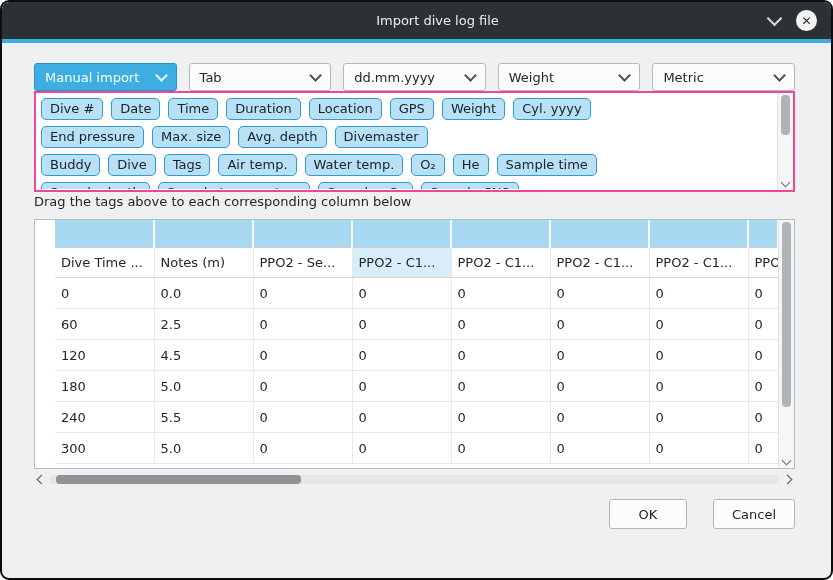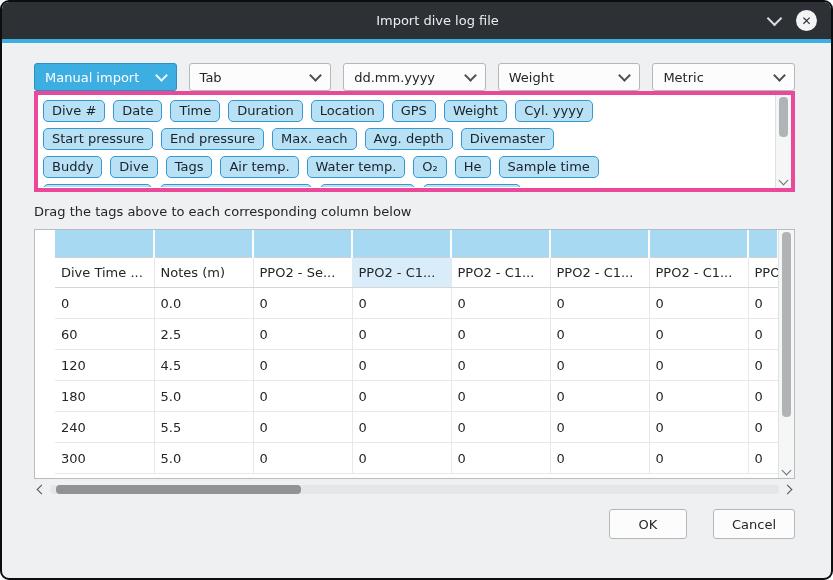--- a/index.html
+++ b/index.html
@@ -19,21 +19,21 @@
   .accent-line{height:4px;background:#3daee2;flex:none;}
   
   .content{flex:1;padding:20px 36px 14px 32px;display:flex;flex-direction:column;min-height:0;}
   
   .combo-row{display:flex;gap:12px;flex:none;}
   .combo{flex:1;height:28px;box-sizing:border-box;background:#fcfcfc;border:1px solid #b4b8ba;border-radius:3px;display:flex;align-items:center;justify-content:space-between;padding:0 10px;}
   .combo .chev-small{width:7px;height:7px;border-right:2px solid #4d5154;border-bottom:2px solid #4d5154;transform:rotate(45deg);margin-top:-4px;flex:none;}
   .combo.active{background:#3daee2;border-color:#2b90c4;color:#fff;}
   .combo.active .chev-small{border-color:#eaf6fc;}
   
-  .tagbox{position:relative;height:101px;background:#fff;border:4px solid #ec4899;margin-bottom:10px;flex:none;box-sizing:border-box;}
+  .tagbox{position:relative;height:101px;background:#fff;border:2px solid #ec4899;flex:none;box-sizing:border-box;}
   .tag-rows{position:absolute;left:5px;right:20px;top:5px;bottom:1px;overflow:hidden;display:flex;flex-direction:column;gap:6px;}
   .tag-row{display:flex;gap:8px;flex:none;}
   .tag{border:1px solid #3598cf;background:#b9e1f6;border-radius:5px;padding:2px 8px 3px;white-space:nowrap;color:#17222a;}
   .vscroll{position:absolute;top:0;right:0;bottom:0;width:15px;background:#f5f6f6;border-left:1px solid #e0e1e2;}
   .vscroll .vthumb{position:absolute;top:2px;left:3px;width:9px;background:#b0b4b6;border-radius:4px;}
   .vscroll .varrow{position:absolute;bottom:4px;left:4px;width:6px;height:6px;border-right:1.5px solid #6b6f72;border-bottom:1.5px solid #6b6f72;transform:rotate(45deg);}
   .instruction{margin:2px 0 10px;flex:none;}
   
   .tablebox{position:relative;height:250px;background:#fff;border:1px solid #b9bcbe;flex:none;box-sizing:border-box;}
   .twrap{position:absolute;left:0;top:0;bottom:0;right:15px;overflow:hidden;padding-left:20px;}
@@ -99,23 +99,22 @@
             <span class="tag">Dive #</span>
             <span class="tag">Date</span>
             <span class="tag">Time</span>
             <span class="tag">Duration</span>
             <span class="tag">Location</span>
             <span class="tag">GPS</span>
             <span class="tag">Weight</span>
             <span class="tag">Cyl. yyyy</span>
           </div>
           <div class="tag-row">
-            <span class="tag">Start pressure</span>
             <span class="tag">End pressure</span>
-            <span class="tag">Max. each</span>
+            <span class="tag">Max. size</span>
             <span class="tag">Avg. depth</span>
             <span class="tag">Divemaster</span>
           </div>
           <div class="tag-row">
             <span class="tag">Buddy</span>
             <span class="tag">Dive</span>
             <span class="tag">Tags</span>
             <span class="tag">Air temp.</span>
             <span class="tag">Water temp.</span>
             <span class="tag">O₂</span>

